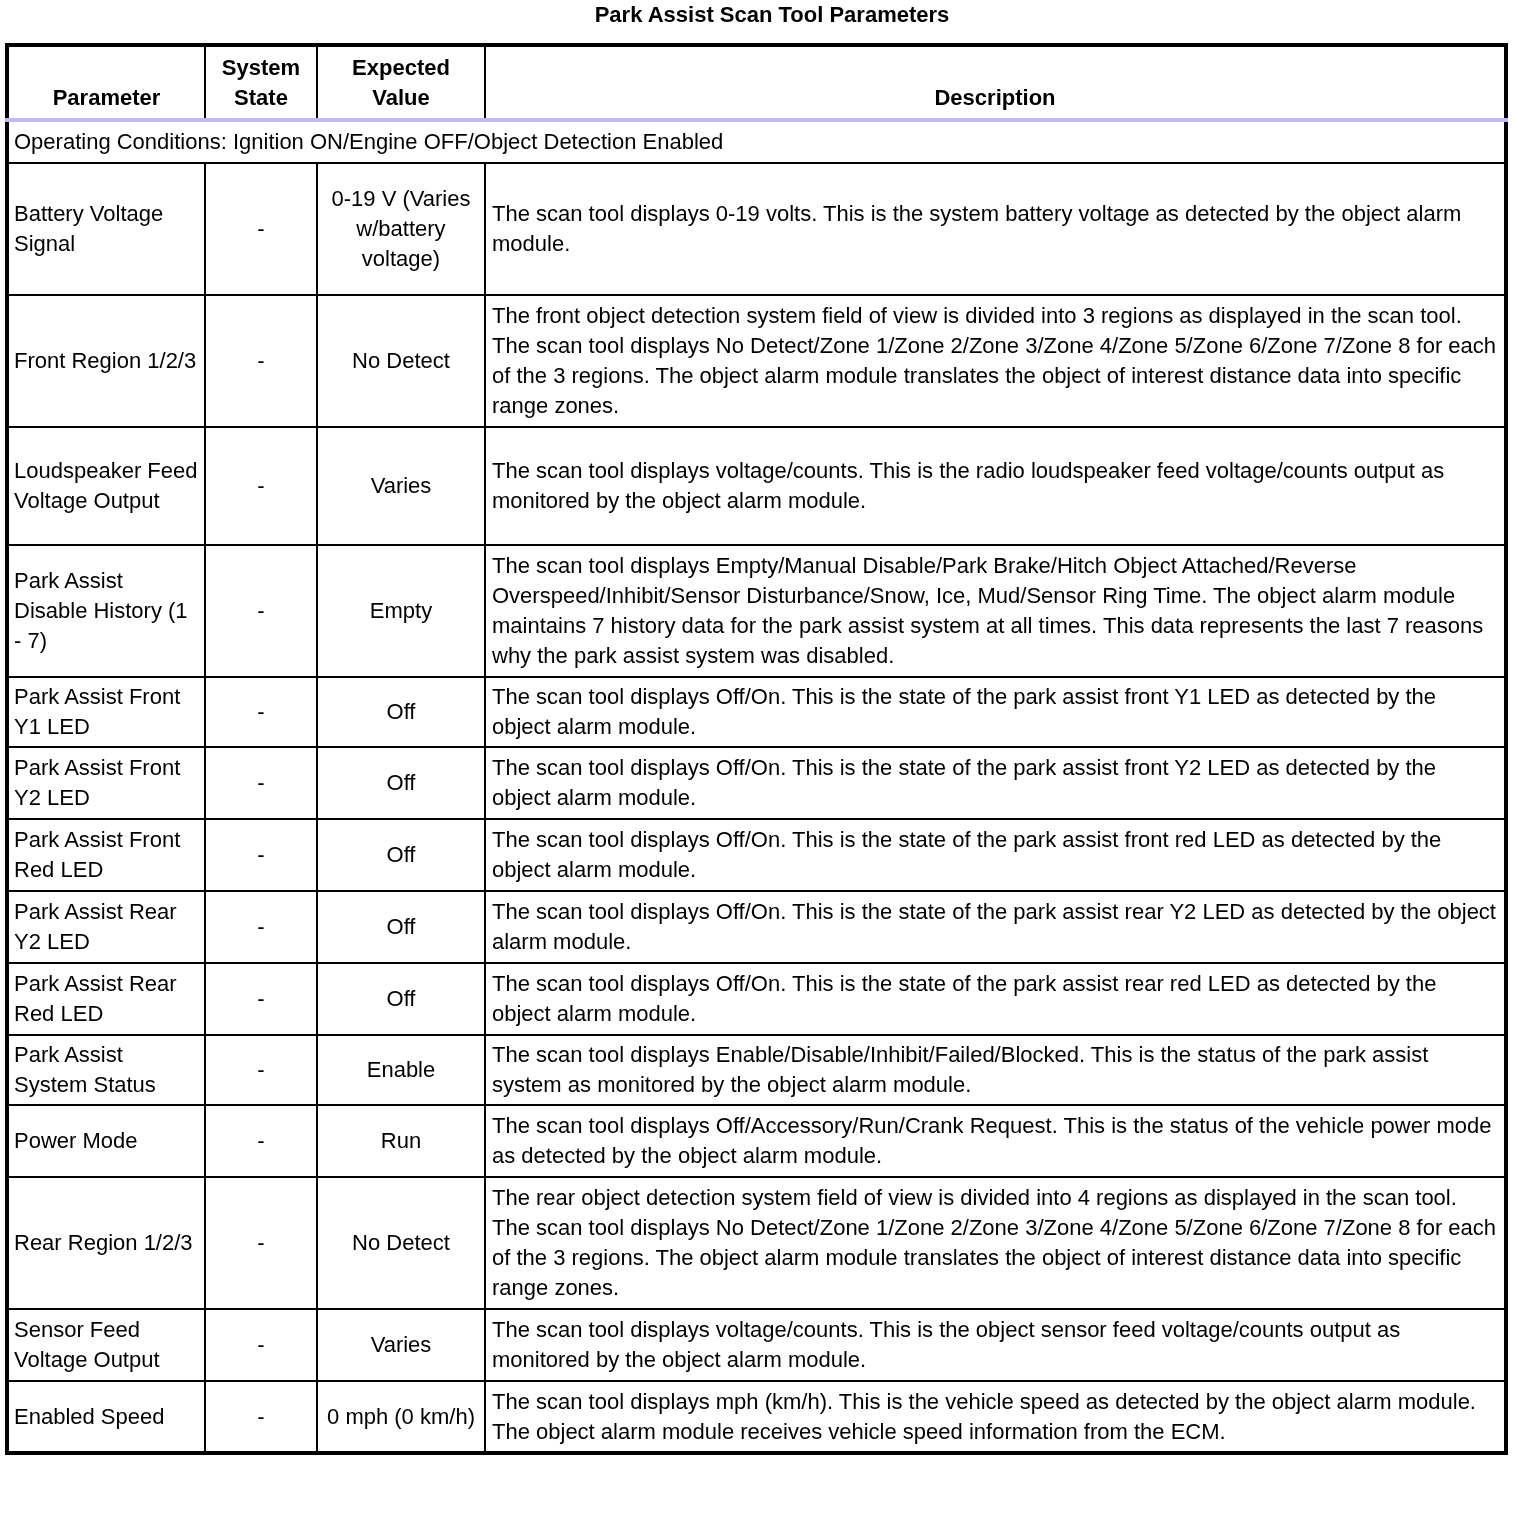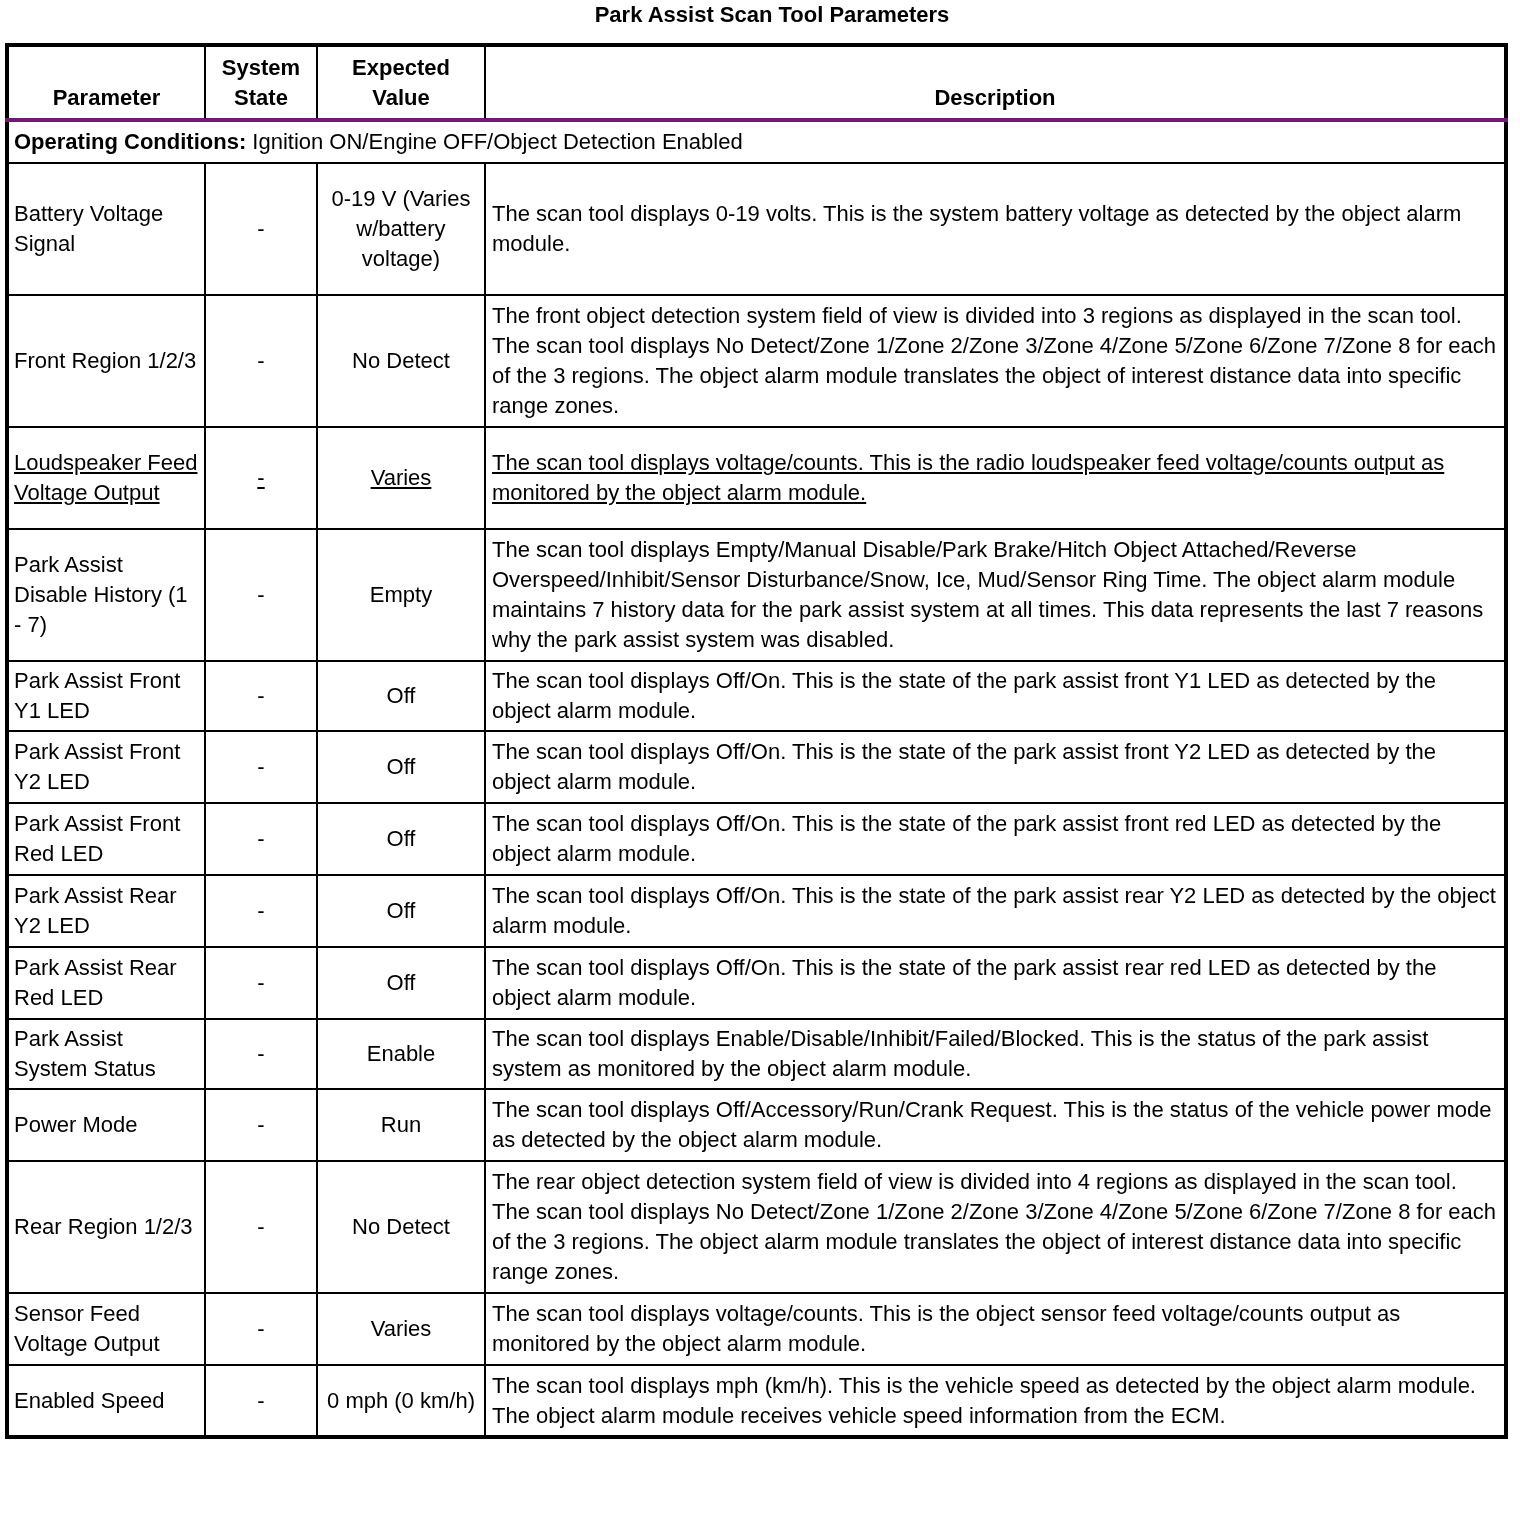--- a/index.html
+++ b/index.html
@@ -1,26 +1,26 @@
 <!DOCTYPE html>
 <html><head>
 <meta charset="utf-8">
 <style>
   html, body { margin: 0; padding: 0; background: #ffffff; }
   body { width: 1520px; height: 1522px; position: relative; font-family: "Liberation Sans", sans-serif; color: #000; }
   .title { position: absolute; top: 0; left: 12px; width: 1520px; text-align: center; font-weight: bold; font-size: 22px; line-height: 28px; padding-top: 1px; }
   table { position: absolute; top: 43px; left: 5px; width: 1503px; border-collapse: collapse; border: 4px solid #000; table-layout: fixed; }
   td, th { border: 2px solid #000; font-size: 22px; line-height: 30px; padding: 0 5px; vertical-align: middle; }
   th { font-weight: bold; text-align: center; vertical-align: bottom; padding-top: 6px; padding-bottom: 5px; height: 60px; }
-  tr.head th { border-bottom: 4px solid #701a75; }
+  tr.head th { border-bottom: 4px solid #c4b5fd; }
   col.c1 { width: 198px; } col.c2 { width: 112px; } col.c3 { width: 168px; }
   td.center { text-align: center; }
   td.desc { padding: 4px 6px; }
   tr.cond td { height: 36px; padding: 2px 5px; }
-  .b { font-weight: bold; margin-top: 19px; }
+  .b { font-weight: normal; margin-top: 19px; }
 </style>
 </head>
 <body>
 
 <div class="title">Park Assist Scan Tool Parameters</div>
 
 <table>
   <colgroup>
       <col class="c1">
       <col class="c2">
@@ -44,21 +44,21 @@
         <td class="center">-</td>
         <td class="center">0-19 V (Varies w/battery voltage)</td>
         <td class="desc">The scan tool displays 0-19 volts. This is the system battery voltage as detected by the object alarm module.</td>
       </tr>
       <tr style="height: 132px;">
         <td>Front Region 1/2/3</td>
         <td class="center">-</td>
         <td class="center">No Detect</td>
         <td class="desc">The front object detection system field of view is divided into 3 regions as displayed in the scan tool. The scan tool displays No Detect/Zone 1/Zone 2/Zone 3/Zone 4/Zone 5/Zone 6/Zone 7/Zone 8 for each of the 3 regions. The object alarm module translates the object of interest distance data into specific range zones.</td>
       </tr>
-      <tr style="height: 102px; text-decoration: underline;">
+      <tr style="height: 118px;">
         <td>Loudspeaker Feed Voltage Output</td>
         <td class="center">-</td>
         <td class="center">Varies</td>
         <td class="desc">The scan tool displays voltage/counts. This is the radio loudspeaker feed voltage/counts output as monitored by the object alarm module.</td>
       </tr>
       <tr style="height: 132px;">
         <td>Park Assist Disable History (1 - 7)</td>
         <td class="center">-</td>
         <td class="center">Empty</td>
         <td class="desc">The scan tool displays Empty/Manual Disable/Park Brake/Hitch Object Attached/Reverse Overspeed/Inhibit/Sensor Disturbance/Snow, Ice, Mud/Sensor Ring Time. The object alarm module maintains 7 history data for the park assist system at all times. This data represents the last 7 reasons why the park assist system was disabled.</td>

